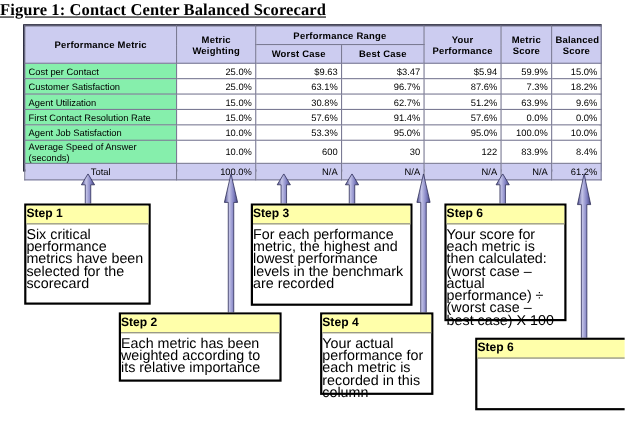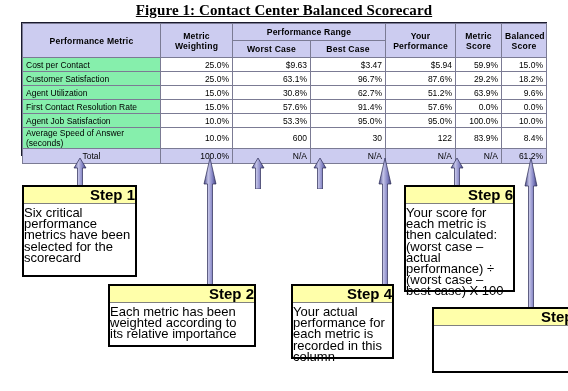--- a/index.html
+++ b/index.html
@@ -17,21 +17,20 @@
     height: 391px;
     background: #ffffff;
     overflow: hidden;
   }
   
   #title {
     position: absolute;
     left: 0;
     top: 2px;
     width: 568px;
-    text-align: center;
     font-family: "Liberation Serif", serif;
     font-weight: bold;
     font-size: 15px;
     color: #000000;
     text-decoration: underline;
     letter-spacing: 0.1px;
   }
   
   #scorecard {
     position: absolute;
@@ -98,23 +97,23 @@
   .step-box {
     position: absolute;
     background: #ffffff;
     border: 2px solid #000000;
     box-sizing: border-box;
     z-index: 5;
   }
   .step-head {
     background: #ffffaa;
     border-bottom: 1px solid #808080;
-    text-align: right;
+    text-align: left;
     font-weight: bold;
-    font-size: 15px;
+    font-size: 11px;
     line-height: 15px;
     height: 16px;
     color: #000000;
   }
   .step-body {
     font-size: 13px;
     line-height: 11.2px;
     color: #000000;
     padding: 3px 4px 3px 0;
   }
@@ -225,21 +224,21 @@
         <td class="num">$5.94</td>
         <td class="num">59.9%</td>
         <td class="num">15.0%</td>
       </tr>
       <tr class="row-metric">
         <td class="metric-name">Customer Satisfaction</td>
         <td class="num">25.0%</td>
         <td class="num">63.1%</td>
         <td class="num">96.7%</td>
         <td class="num">87.6%</td>
-        <td class="num">29.2%</td>
+        <td class="num">7.3%</td>
         <td class="num">18.2%</td>
       </tr>
       <tr class="row-metric">
         <td class="metric-name">Agent Utilization</td>
         <td class="num">15.0%</td>
         <td class="num">30.8%</td>
         <td class="num">62.7%</td>
         <td class="num">51.2%</td>
         <td class="num">63.9%</td>
         <td class="num">9.6%</td>
@@ -286,20 +285,24 @@
   <div class="step-box" style="left:22px; top:185px; width:115px; height:92px;">
     <div class="step-head">Step 1</div>
     <div class="step-body">Six critical performance metrics have been selected for the scorecard</div>
   </div>
 
   <div class="step-box" style="left:108px; top:284px; width:148px; height:63px;">
     <div class="step-head">Step 2</div>
     <div class="step-body">Each metric has been weighted according to its relative importance</div>
   </div>
 
+  <div class="step-box" style="left:228px; top:185px; width:147px; height:93px;">
+    <div class="step-head">Step 3</div>
+    <div class="step-body">For each performance metric, the highest and lowest performance levels in the benchmark are recorded</div>
+  </div>
 
   <div class="step-box" style="left:291px; top:284px; width:103px; height:75px;">
     <div class="step-head">Step 4</div>
     <div class="step-body">Your actual performance for each metric is recorded in this column</div>
   </div>
 
   <div class="step-box" style="left:404px; top:185px; width:111px; height:107px;">
     <div class="step-head">Step 6</div>
     <div class="step-body">Your score for each metric is then calculated: (worst case – actual performance) ÷ (worst case – best case) X 100</div>
   </div>

